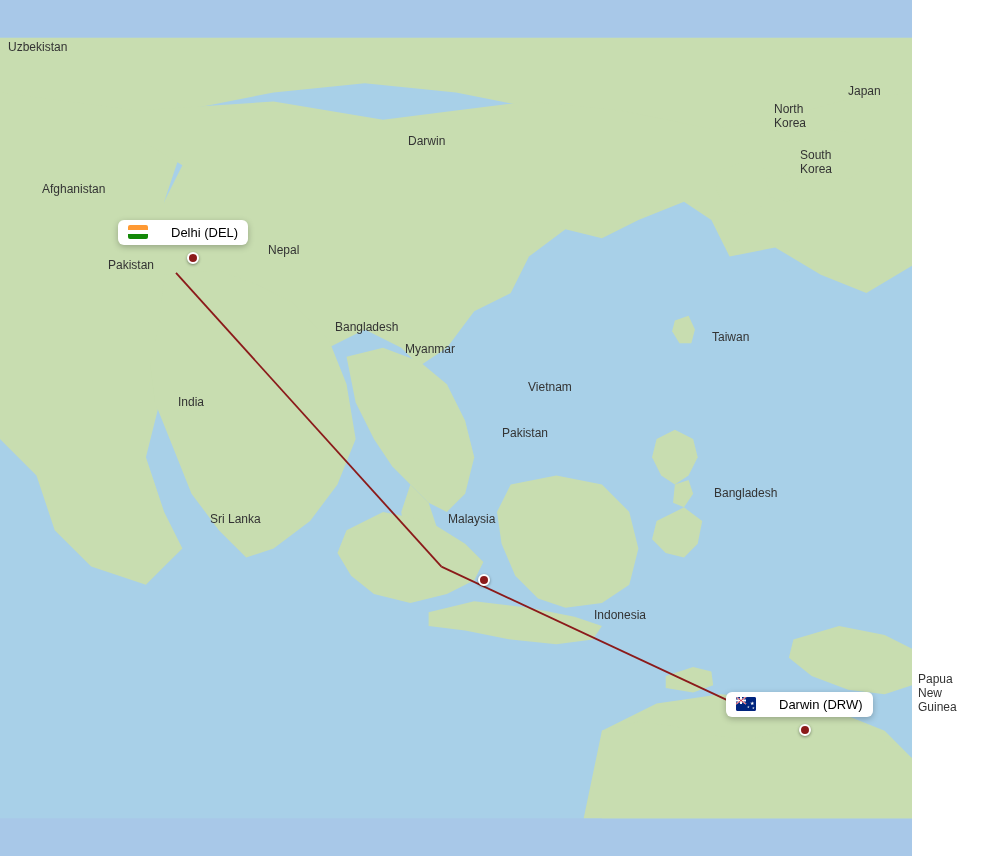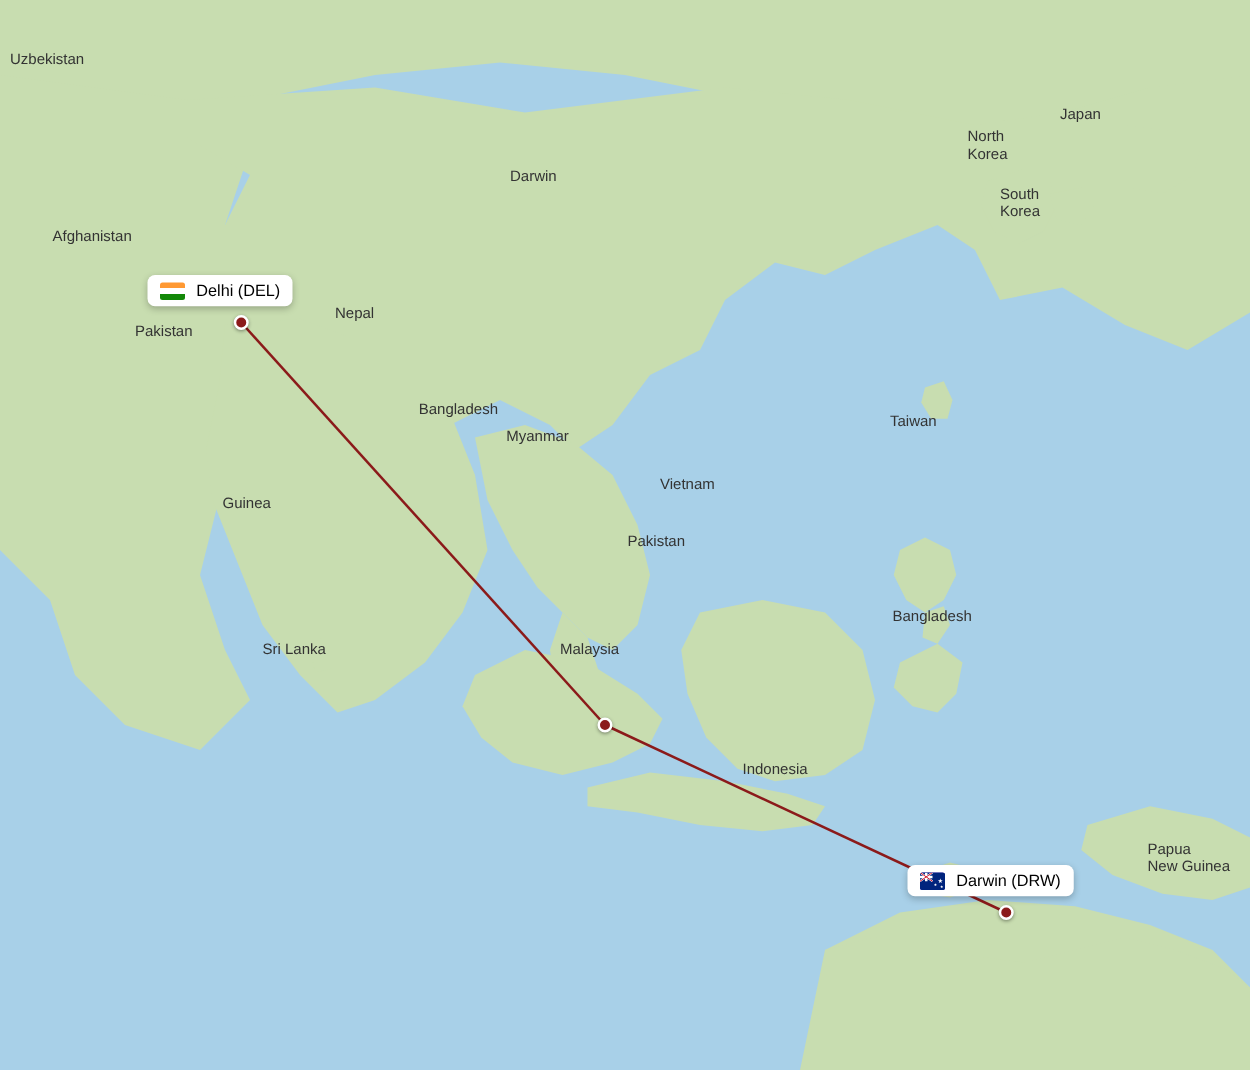--- a/index.html
+++ b/index.html
@@ -1,19 +1,19 @@
 <!DOCTYPE html>
 <html><head>
   <meta charset="utf-8">
   <style>
     * { margin: 0; padding: 0; box-sizing: border-box; }
     body { width: 1000px; height: 856px; overflow: hidden; font-family: Arial, sans-serif; }
 
     #map-container {
-      width: 1000px;
+      width: 912px;
       height: 856px;
       position: relative;
       background: #a8c8e8;
     }
 
     #map-svg {
       width: 100%;
       height: 100%;
       position: absolute;
       top: 0; left: 0;
@@ -22,22 +22,22 @@
     .location-label {
       position: absolute;
       background: white;
       border-radius: 6px;
       padding: 5px 10px;
       font-size: 13px;
       font-weight: 500;
       white-space: nowrap;
       box-shadow: 0 2px 6px rgba(0,0,0,0.25);
       display: flex;
-      align-items: flex-end;
-      gap: 9px;
+      align-items: flex-start;
+      gap: 23px;
     }
 
     .location-dot {
       position: absolute;
       width: 12px;
       height: 12px;
       background: #8b1a1a;
       border: 2px solid white;
       border-radius: 50%;
       transform: translate(-50%, -50%);
@@ -117,21 +117,21 @@
 
     <path d="M730,700 L760,690 L780,695 L782,710 L760,718 L730,713 Z" fill="#c8ddb0"></path>
 
     <line x1="193" y1="258" x2="484" y2="580" stroke="#8b1a1a" stroke-width="2" stroke-dasharray="none"></line>
     <line x1="484" y1="580" x2="805" y2="730" stroke="#8b1a1a" stroke-width="2"></line>
   </svg>
 
   <span class="map-label" style="left:8px;top:40px">Uzbekistan</span>
   <span class="map-label" style="left:42px;top:182px">Afghanistan</span>
   <span class="map-label" style="left:108px;top:258px">Pakistan</span>
-  <span class="map-label" style="left:178px;top:395px">Guinea</span>
+  <span class="map-label" style="left:178px;top:395px">India</span>
   <span class="map-label" style="left:268px;top:243px">Nepal</span>
   <span class="map-label" style="left:335px;top:320px">Bangladesh</span>
   <span class="map-label" style="left:210px;top:512px">Sri Lanka</span>
   <span class="map-label" style="left:408px;top:134px">Darwin</span>
   <span class="map-label" style="left:405px;top:342px">Myanmar</span>
   <span class="map-label" style="left:528px;top:380px">Vietnam</span>
   <span class="map-label" style="left:502px;top:426px">Pakistan</span>
   <span class="map-label" style="left:448px;top:512px">Malaysia</span>
   <span class="map-label" style="left:594px;top:608px">Indonesia</span>
   <span class="map-label" style="left:714px;top:486px">Bangladesh</span>

